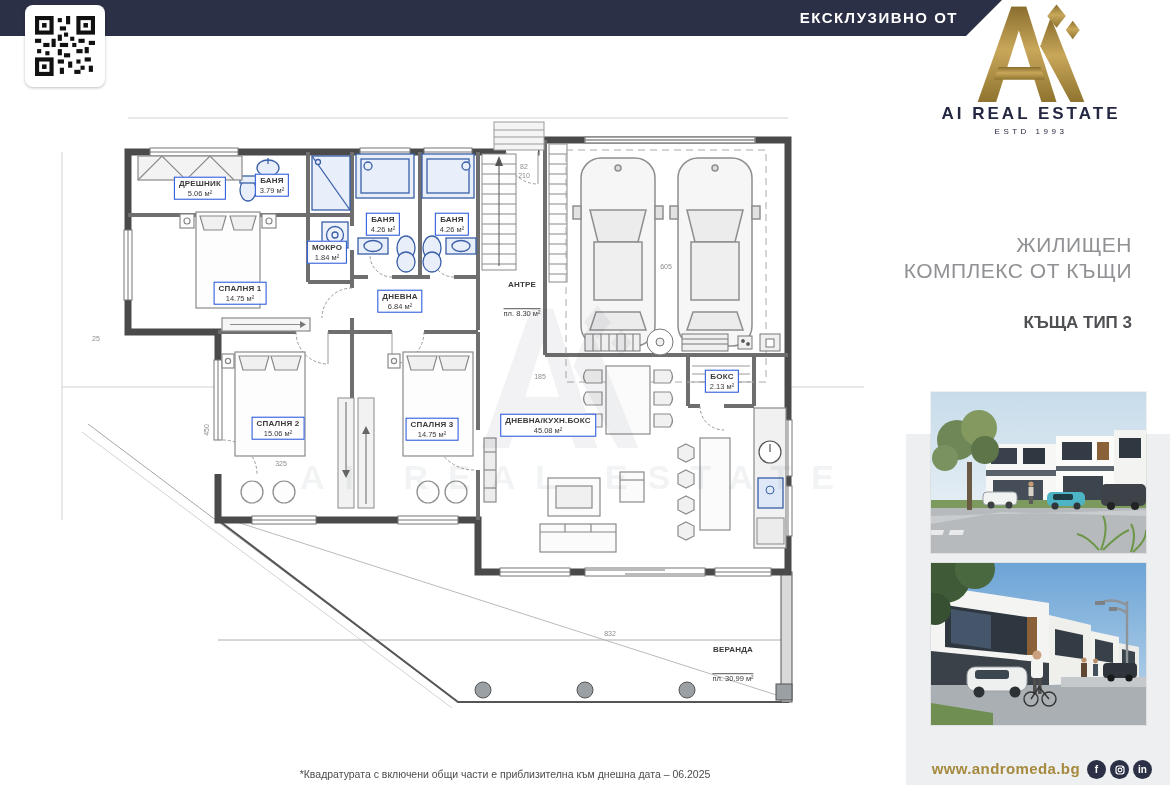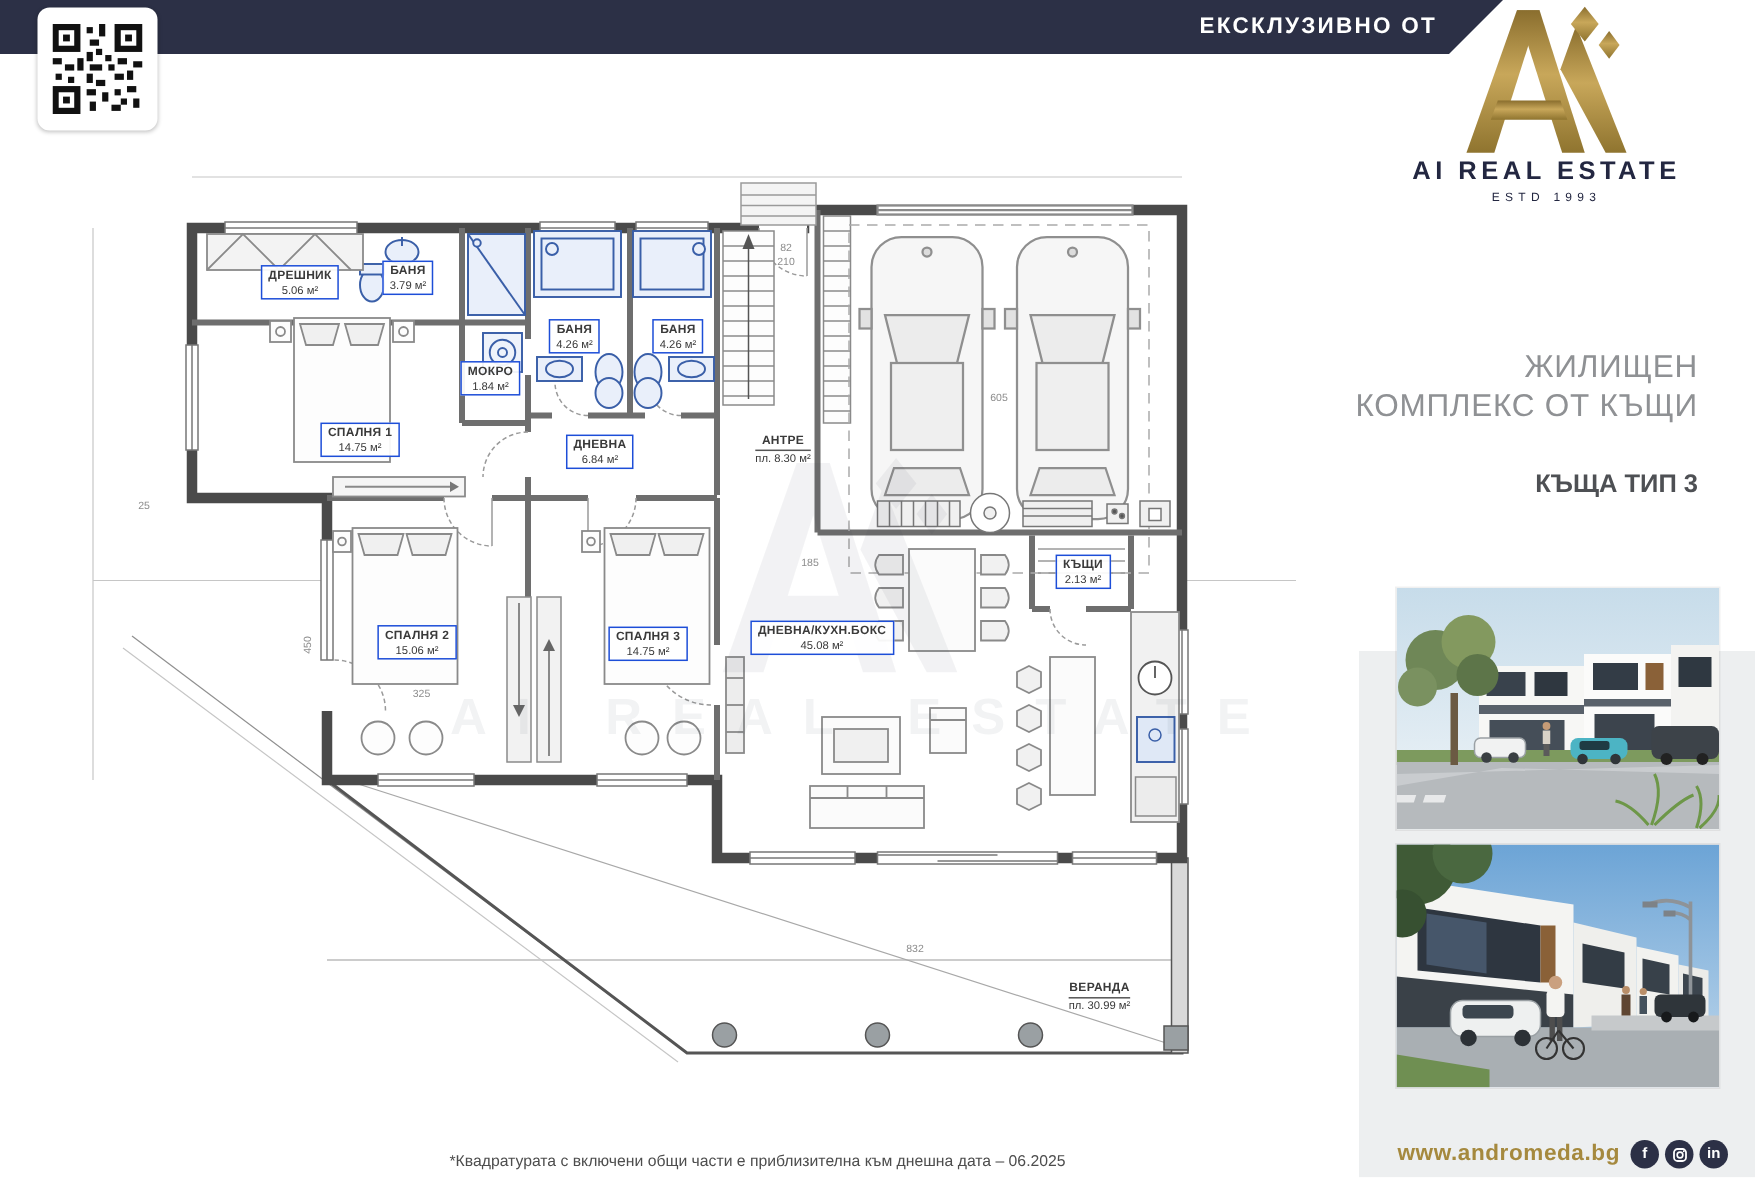--- a/index.html
+++ b/index.html
@@ -35,21 +35,21 @@
   .photo-1{top:392px;height:161px;}
   .photo-2{top:563px;height:162px;}
 
   
   .plan-svg{position:absolute;left:0;top:0;width:1170px;height:785px;}
   .rl{position:absolute;transform:translate(-50%,-50%);background:rgba(255,255,255,.93);
       border:1px solid #1d4ed8;padding:1px 4px;text-align:center;color:#3a3a3a;line-height:1.2;}
   .rl .rn{font-size:8px;font-weight:bold;letter-spacing:.2px;display:block;}
   .rl .ra{font-size:7.5px;display:block;}
   .rl-plain{border:none;background:transparent;}
-  .rl-plain .rn{border-bottom:1px solid #555;padding-bottom:1px;}
+  .rl-plain .rn{border-bottom:1px solid #555;padding-bottom:18px;}
   .dim{position:absolute;transform:translate(-50%,-50%);font-size:7px;color:#8d8d8d;}
   .dim-v{transform:translate(-50%,-50%) rotate(-90deg);}
   .watermark{position:absolute;left:300px;top:300px;width:520px;text-align:center;
              pointer-events:none;}
   .watermark .wm-text{font-size:34px;letter-spacing:20px;color:rgba(40,45,70,.06);
                       font-weight:bold;margin-top:4px;white-space:nowrap;}
 
   
   .disclaimer{position:absolute;left:180px;top:768px;width:650px;text-align:center;
               font-size:10.5px;color:#4d4d4d;}
@@ -640,21 +640,21 @@
   </div>
   <div class="rl" style="left:432px;top:429px;">
     <span class="rn">СПАЛНЯ 3</span>
       <span class="ra">14.75 м²</span>
   </div>
   <div class="rl" style="left:548px;top:425px;">
     <span class="rn">ДНЕВНА/КУХН.БОКС</span>
       <span class="ra">45.08 м²</span>
   </div>
   <div class="rl" style="left:722px;top:381px;">
-    <span class="rn">КЪЩИ</span>
+    <span class="rn">БОКС</span>
       <span class="ra">2.13 м²</span>
   </div>
   <div class="rl rl-plain" style="left:733px;top:664px;">
     <span class="rn">ВЕРАНДА</span>
       <span class="ra">пл. 30.99 м²</span>
   </div>
 
   <span class="dim" style="left:610px;top:633px;">832</span>
   <span class="dim" style="left:666px;top:266px;">605</span>
   <span class="dim dim-v" style="left:206px;top:430px;">450</span>

